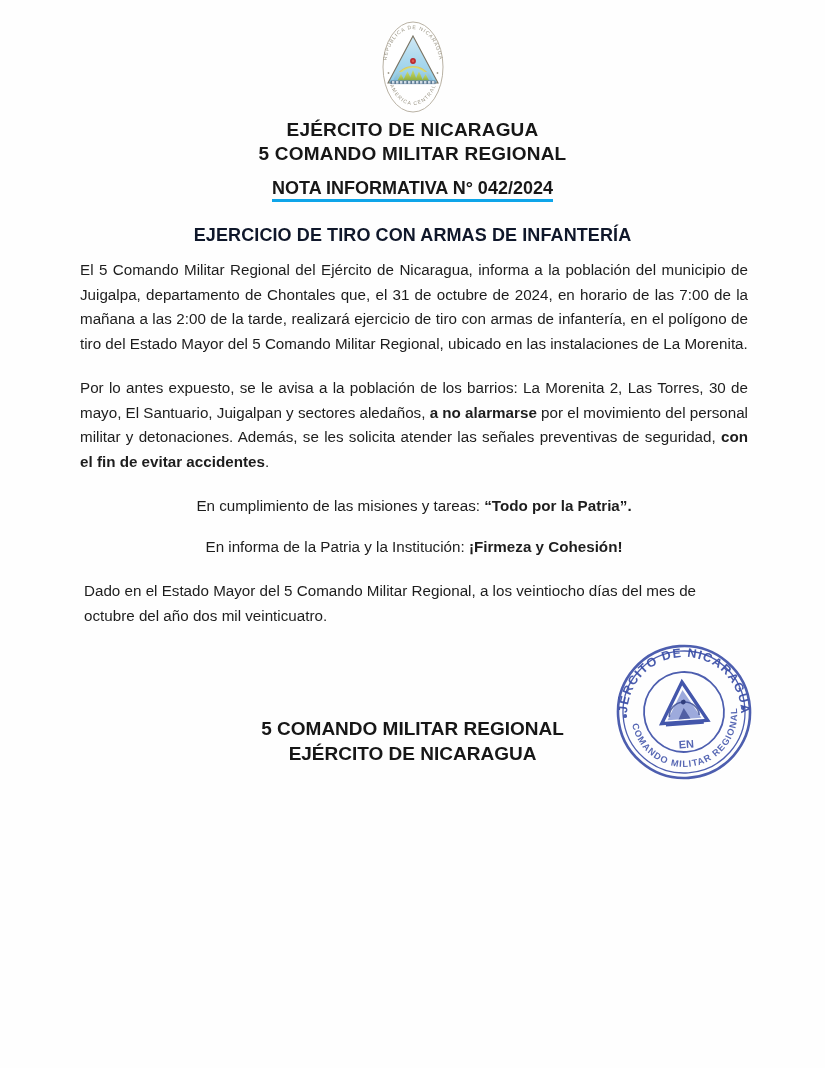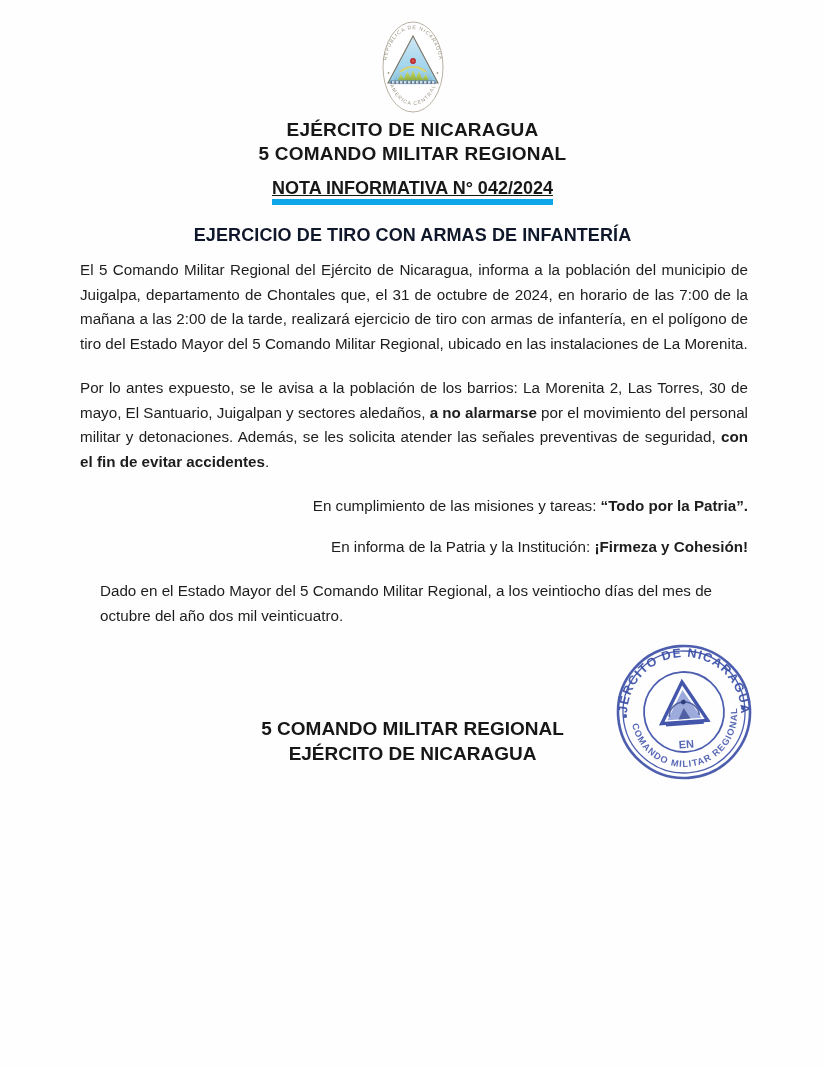--- a/index.html
+++ b/index.html
@@ -53,23 +53,22 @@
     line-height: 24px;
     color: #171717;
   }
   .nota-line {
     margin-top: 12px;
     font-size: 18px;
     font-weight: bold;
     color: #171717;
   }
   .nota-line span {
-    border-bottom: 6px solid #0ea5e9;
+    border-bottom: 3px solid #0ea5e9;
     padding-bottom: 1px;
-    text-decoration: underline;
   }
   .subject-line {
     position: absolute;
     top: 225px;
     left: 0;
     width: 825px;
     text-align: center;
     font-size: 18px;
     font-weight: bold;
     color: #0f172a;
@@ -85,22 +84,22 @@
   }
   p.para {
     margin: 0 0 20px 0;
     font-size: 15.2px;
     line-height: 24.5px;
     text-align: justify;
     text-justify: inter-word;
     color: #1d1d1d;
   }
   p.para.tight { margin-bottom: 16px; }
-  p.para.last  { margin-bottom: 0; text-align: left; padding-left: 4px; margin-left: 16px; }
-  p.para.slogan { text-align: right; }
+  p.para.last  { margin-bottom: 0; text-align: left; padding-left: 4px; }
+  p.para.slogan { text-align: center; }
   .bi { font-weight: bold; }
 
   
   .signature {
     position: absolute;
     top: 716px;
     left: 0;
     width: 825px;
     text-align: center;
     font-size: 19px;

